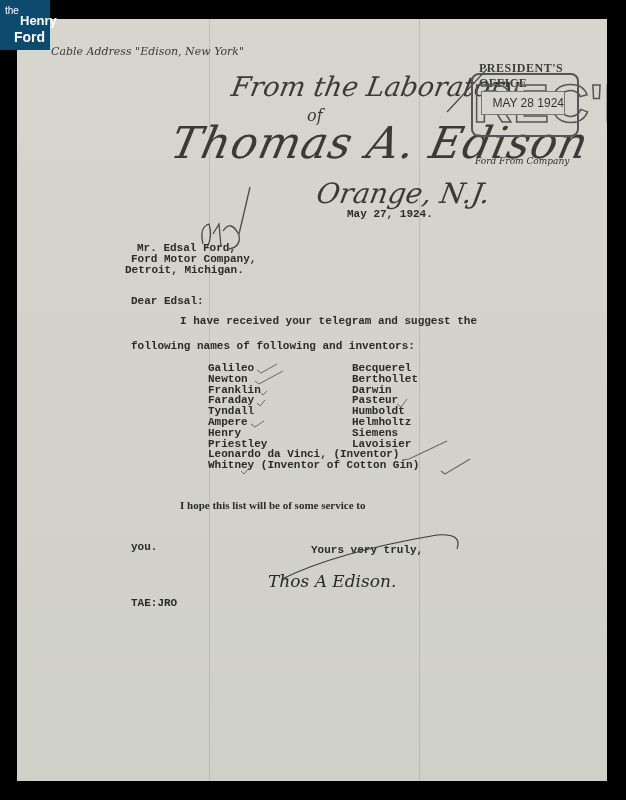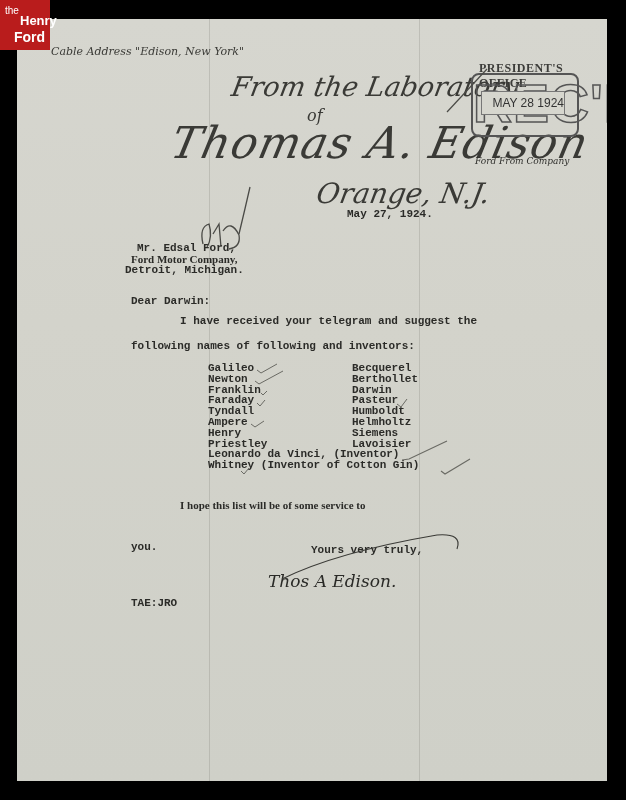--- a/index.html
+++ b/index.html
@@ -20,21 +20,21 @@
     background: linear-gradient(180deg, #d6d6cf 0%, #d3d3cb 40%, #cfd0c8 100%);
     overflow: hidden;
   }
   .fold {
     position: absolute; top: 0; bottom: 0; width: 1px;
     background: rgba(120,120,110,0.25);
   }
   .logo {
     position: absolute; left: 0; top: 0;
     width: 50px; height: 50px;
-    background: #b91c1c;
+    background: #0c4a6e;
     color: #fff;
     font-family: "Liberation Sans", sans-serif;
     line-height: 1;
     z-index: 5;
   }
   .logo .the { position: absolute; left: 5px; top: 6px; font-size: 10px; }
   .logo .henry { position: absolute; left: 20px; top: 14px; font-size: 13px; font-weight: bold; }
   .logo .ford { position: absolute; left: 14px; top: 30px; font-size: 14px; font-weight: bold; }
 
   .script {
@@ -92,21 +92,21 @@
     position: absolute;
     font-family: "Liberation Mono", monospace;
     font-weight: bold;
     font-size: 11px;
     color: #2b2b28;
     white-space: pre;
     line-height: 11px;
   }
   .date { left: 330px; top: 190px; }
   .addr1 { left: 114px; top: 224px; margin-left: 6px; }
-  .addr2 { left: 114px; top: 235px; font-family: Liberation Serif, serif; }
+  .addr2 { left: 114px; top: 235px; }
   .addr3 { left: 108px; top: 246px; }
   .salutation { left: 114px; top: 277px; }
   .para1a { left: 163px; top: 297px; }
   .para1b { left: 114px; top: 322px; }
 
   .names { position: absolute; left: 191px; top: 344px; }
   .names .row { position: relative; height: 10.8px; }
   .names .left { position: absolute; left: 0; top: 0; }
   .names .right { position: absolute; left: 144px; top: 0; }
 
@@ -141,21 +141,21 @@
       <div class="recd-box"></div>
       <div class="recd">REC'D</div>
       <div class="date-box">MAY 28 1924</div>
     </div>
     <div class="ford-motor-sig">Ford From Company</div>
 
     <div class="type date">May 27, 1924.</div>
     <div class="type addr1">Mr. Edsal Ford,</div>
     <div class="type addr2">Ford Motor Company,</div>
     <div class="type addr3">Detroit, Michigan.</div>
-    <div class="type salutation">Dear Darwin:</div>
+    <div class="type salutation">Dear Edsal:</div>
     <div class="type para1a">I have received your telegram and suggest the</div>
     <div class="type para1b">following names of following and inventors:</div>
 
     <div class="names">
       <div class="row type" style="position:relative">
         <span class="left">Galileo</span>
         <span class="right">Becquerel</span>
       </div>
       <div class="row type" style="position:relative">
         <span class="left">Newton</span>

